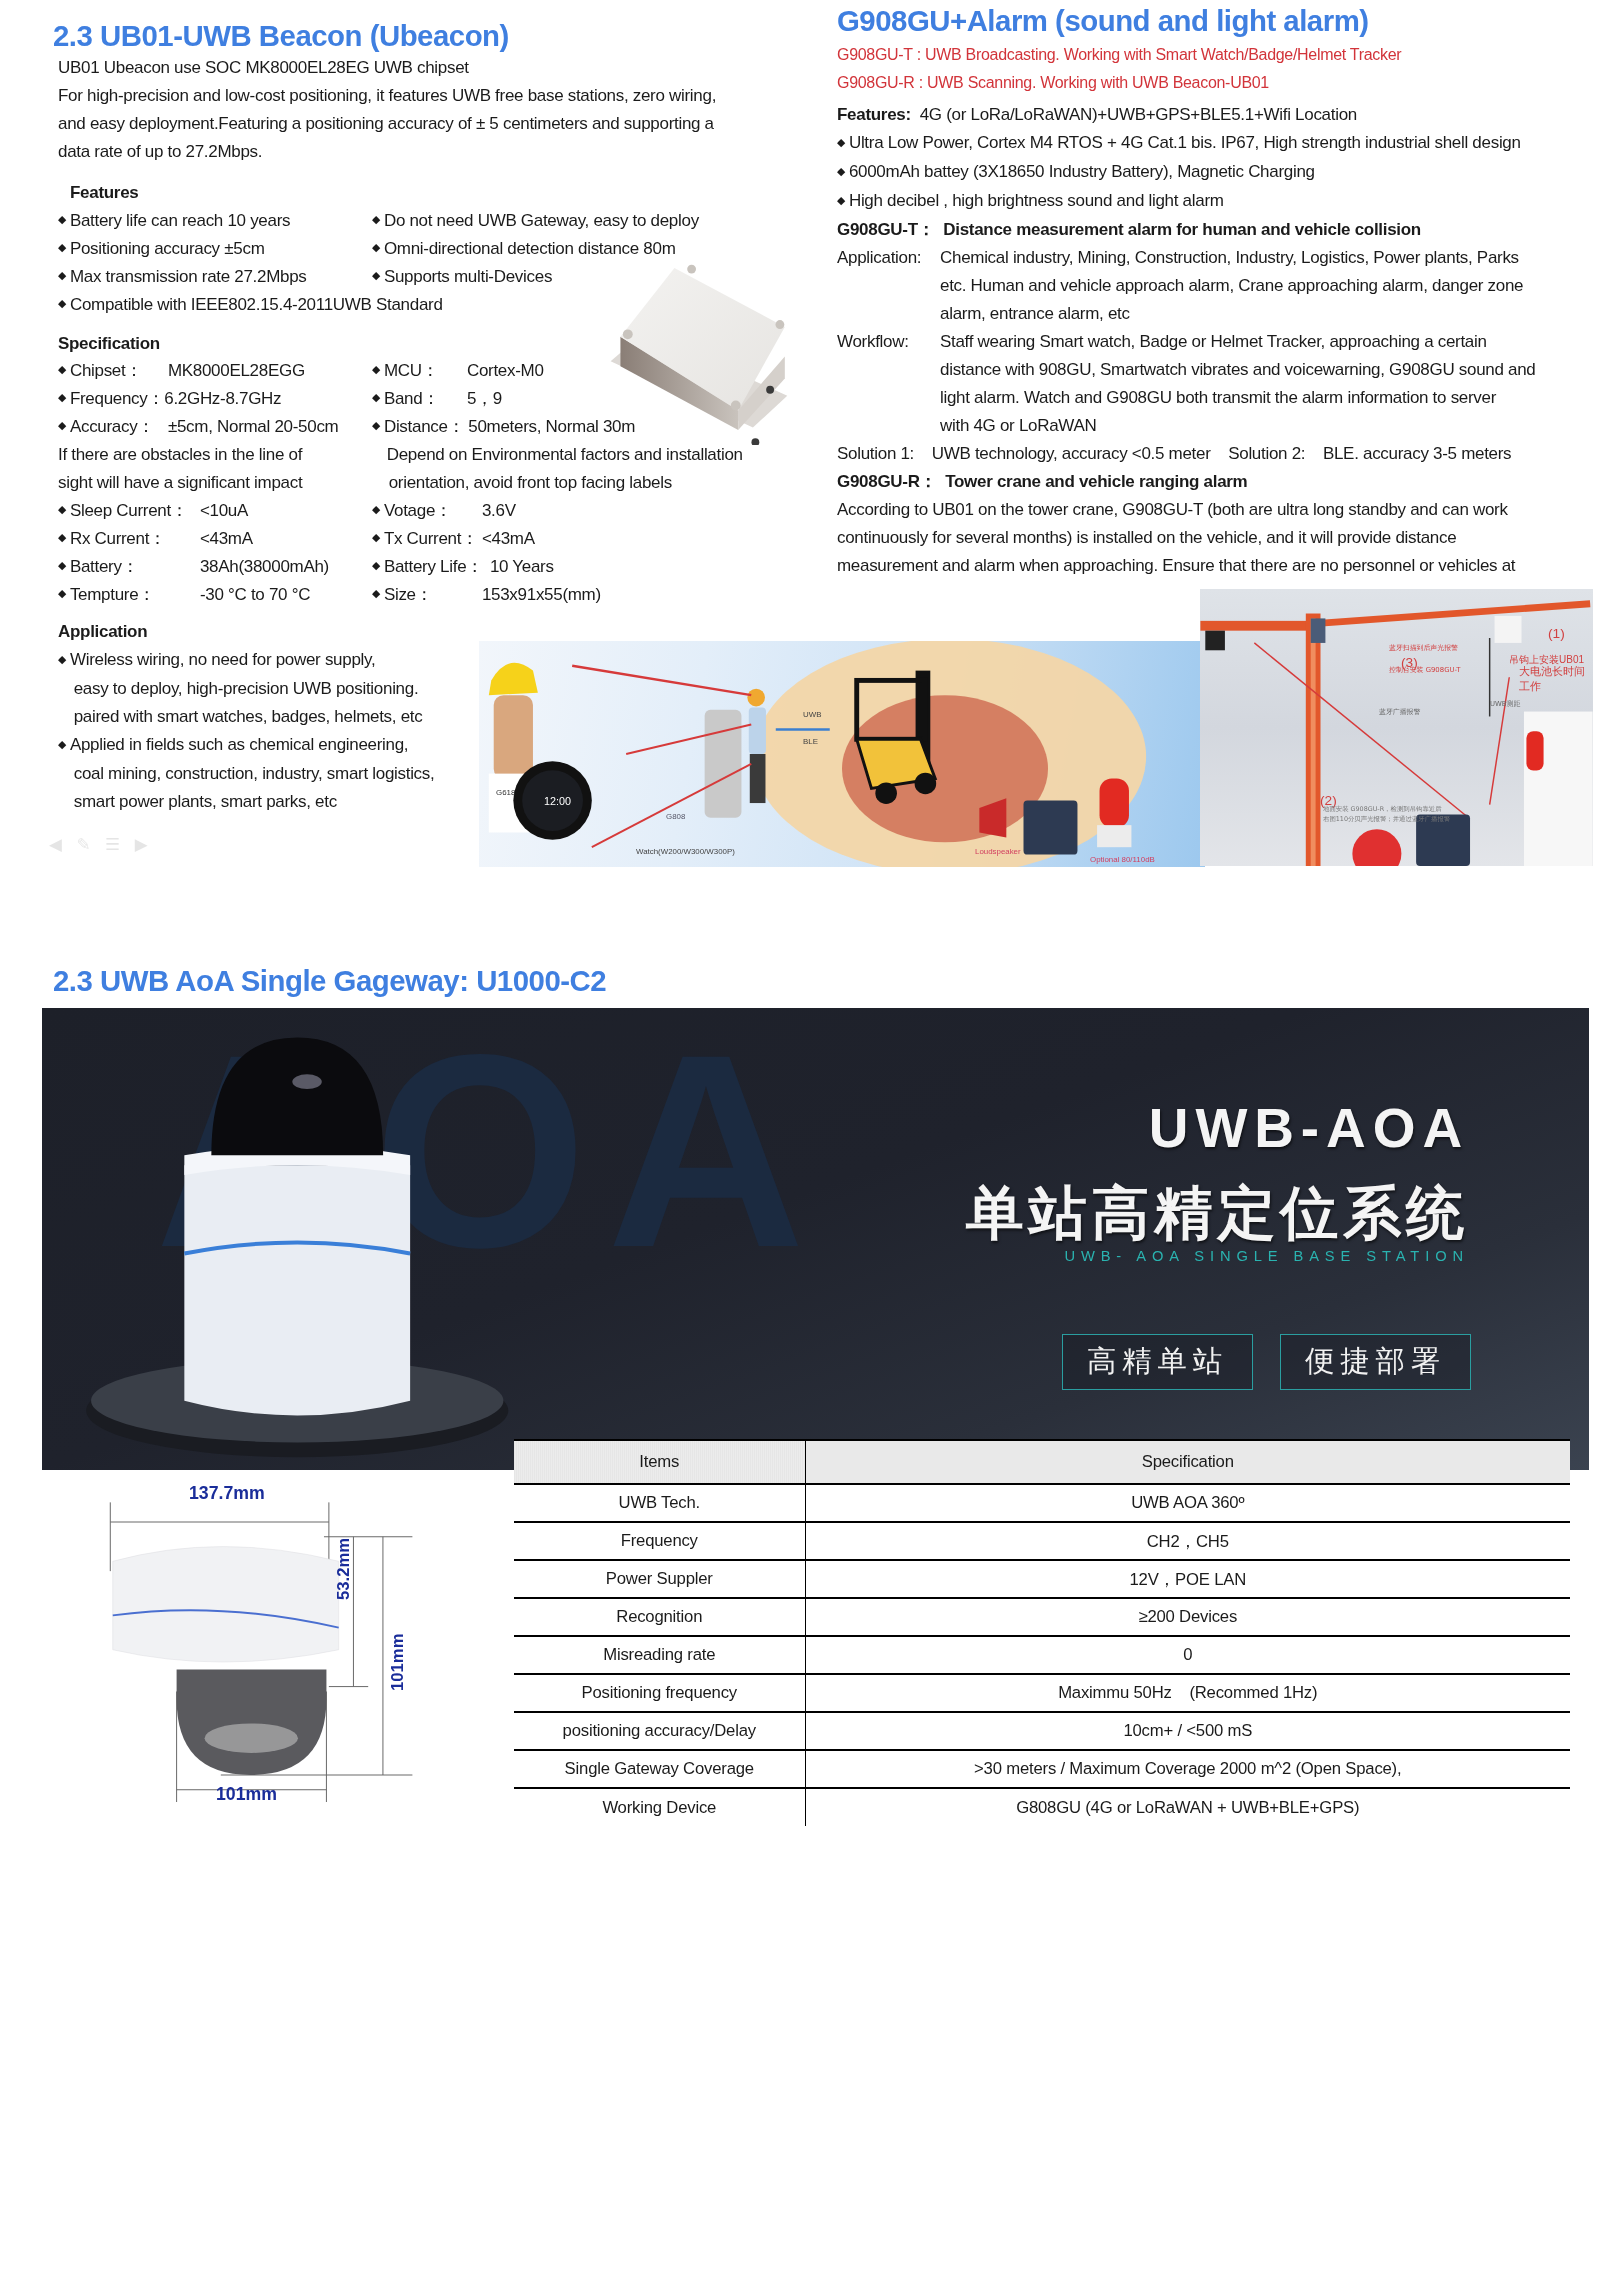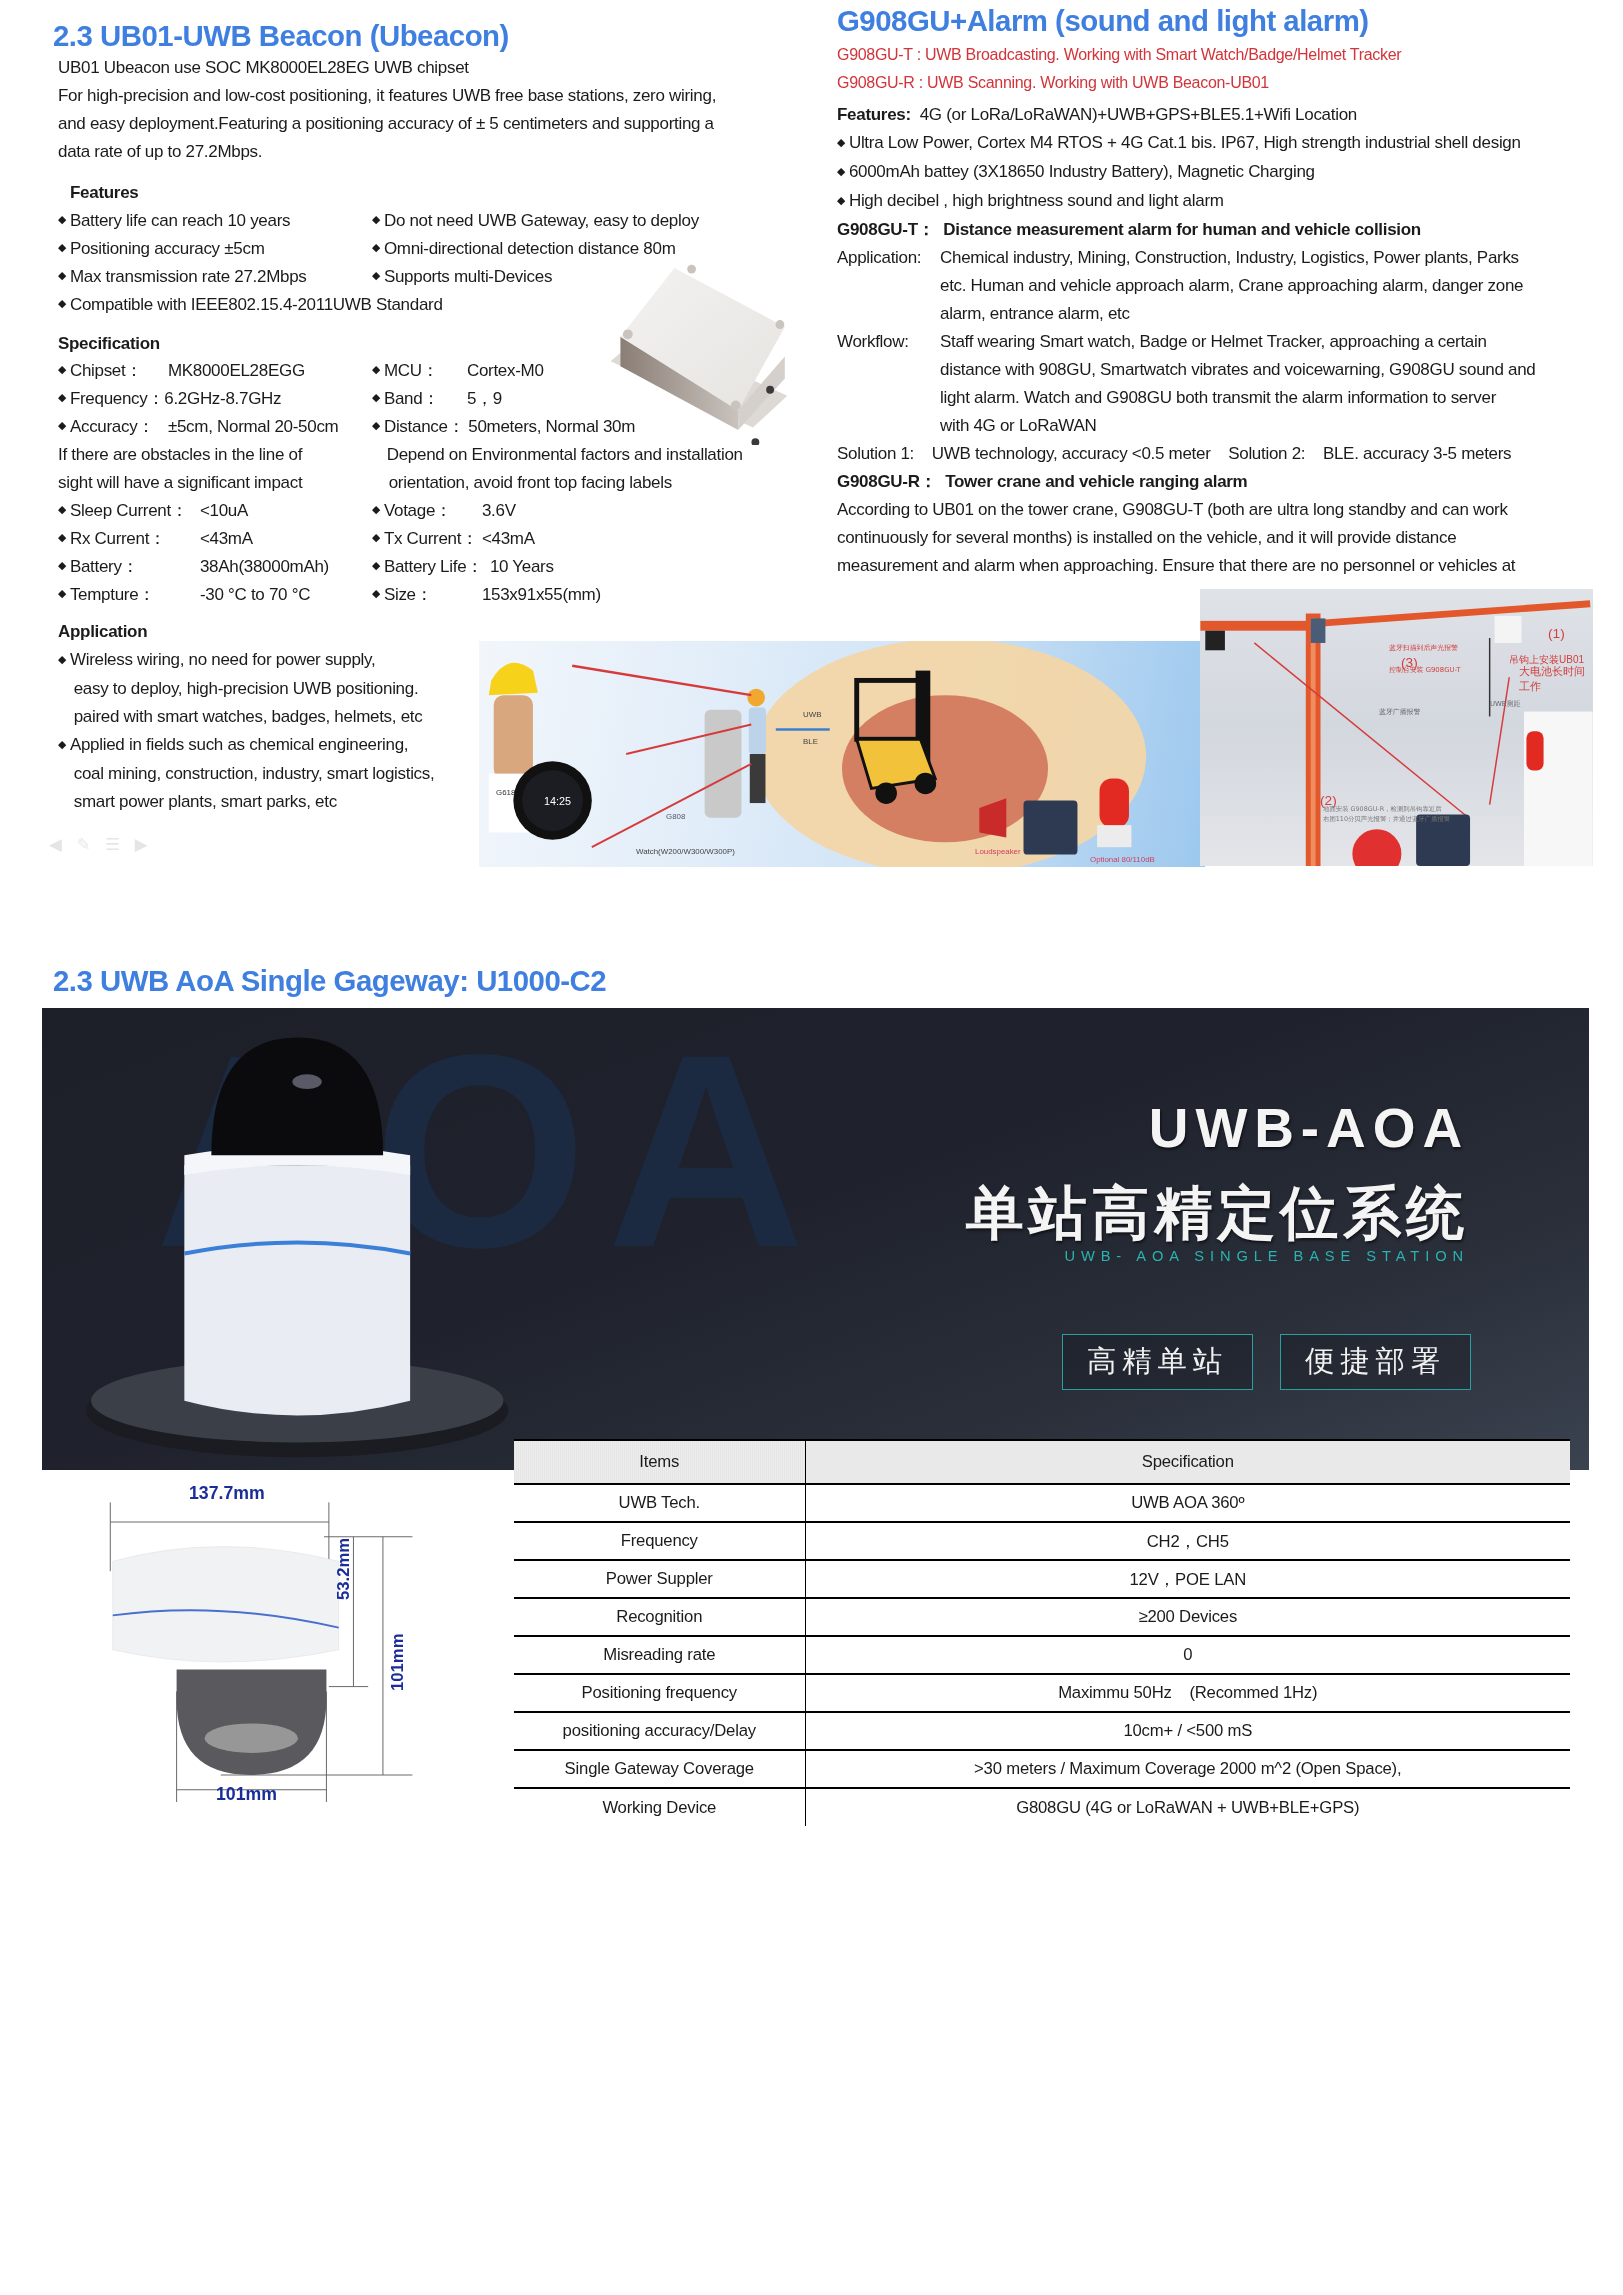--- a/index.html
+++ b/index.html
@@ -282,21 +282,21 @@
     <polygon points="770,200 900,200 930,280 800,300" fill="#f2c23a" stroke="#111" stroke-width="6"></polygon>
     <circle cx="830" cy="310" r="22" fill="#111"></circle>
       <circle cx="910" cy="290" r="22" fill="#111"></circle>
 
     <polygon points="1020,340 1075,320 1075,400 1020,390" fill="#c92a2a"></polygon>
     <rect x="1110" y="325" width="110" height="110" rx="8" fill="#2d3a52"></rect>
     <rect x="1265" y="280" width="60" height="100" rx="25" fill="#e22a22"></rect>
     <rect x="1260" y="375" width="70" height="45" fill="#ececec"></rect>
   </svg>
   <span class="abs" style="left:17px; top:147px; font-size:7.9px; color:#333;">G618</span>
-  <span class="abs" style="left:65px; top:154px; font-size:10.8px; color:#fff;">14:25</span>
+  <span class="abs" style="left:65px; top:154px; font-size:10.8px; color:#fff;">12:00</span>
   <span class="abs" style="left:187px; top:171px; font-size:7.9px; color:#556;">G808</span>
   <span class="abs" style="left:157px; top:206px; font-size:7.9px; color:#444;">Watch(W200/W300/W300P)</span>
   <span class="abs" style="left:324px; top:69px; font-size:7.9px; color:#444;">UWB</span>
   <span class="abs" style="left:324px; top:96px; font-size:7.9px; color:#444;">BLE</span>
   <span class="abs" style="left:496px; top:206px; font-size:7.9px; color:#d24060;">Loudspeaker</span>
   <span class="abs" style="left:611px; top:214px; font-size:7.9px; color:#d24060;">Optional  80/110dB</span>
 </div>
 
 <div class="abs scene2">
   <svg width="393" height="277" viewBox="0 0 800 565" style="position:absolute;left:0;top:0">

